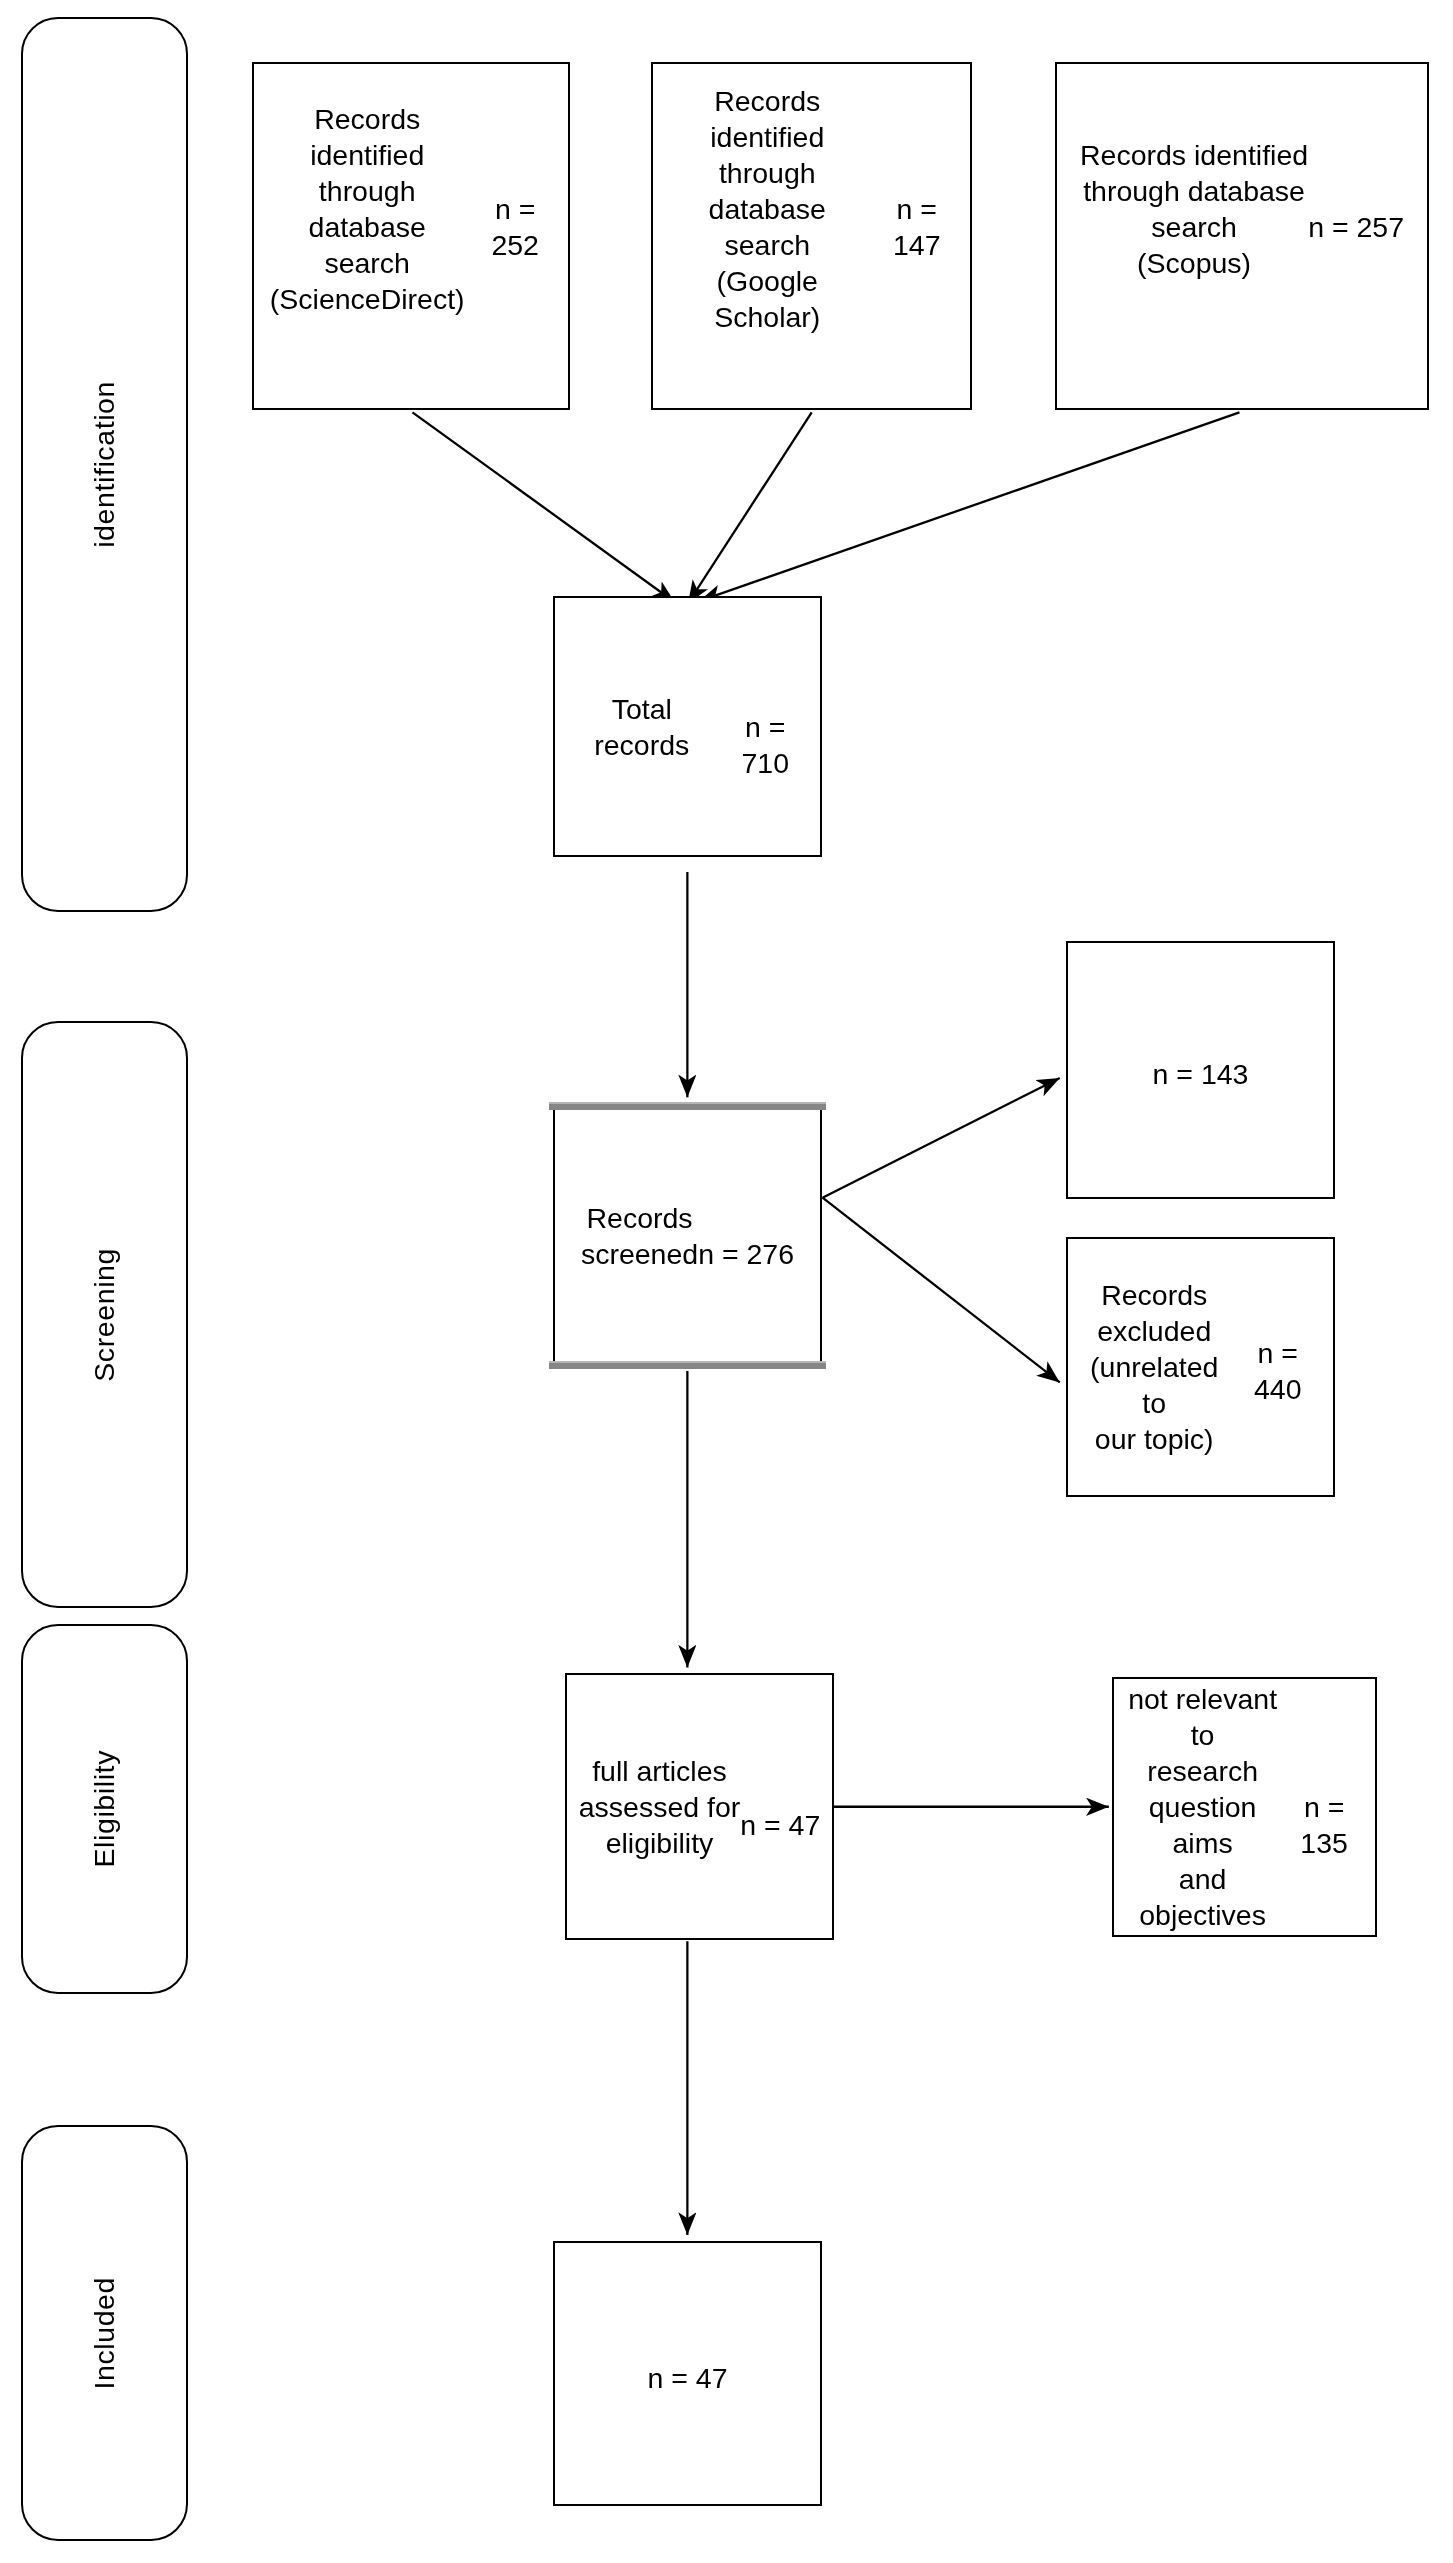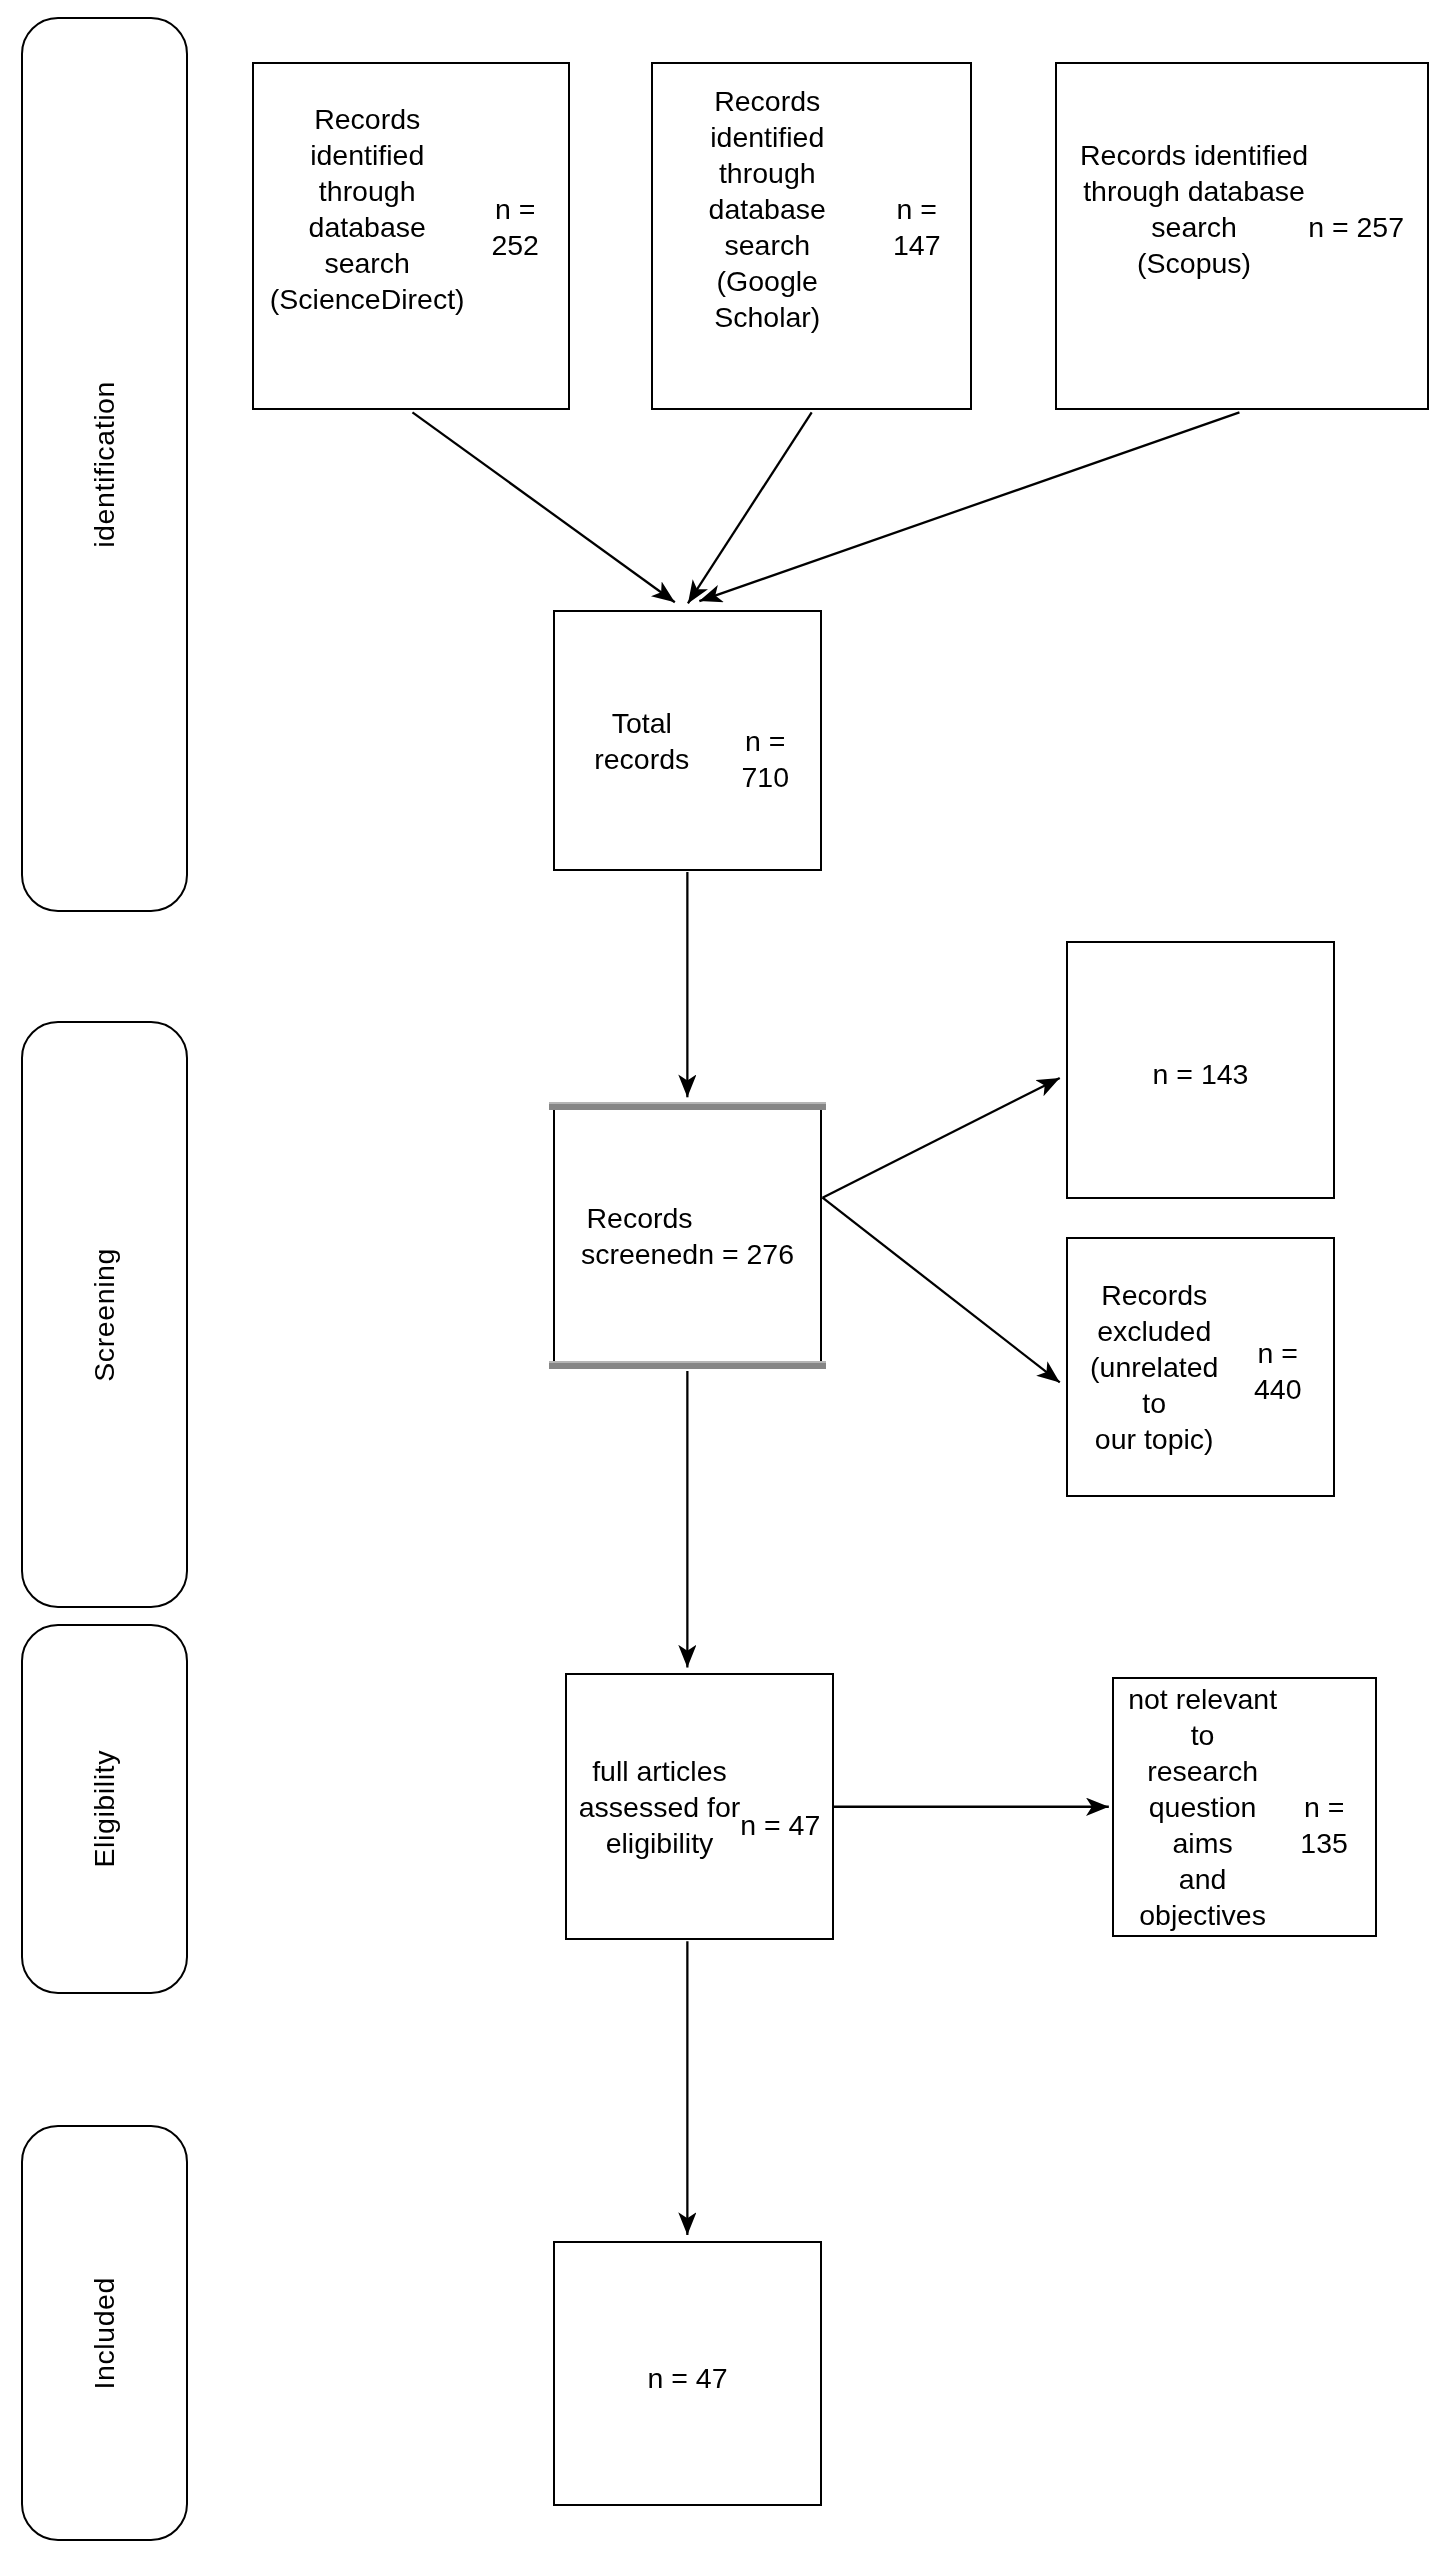--- a/index.html
+++ b/index.html
@@ -117,21 +117,21 @@
     <div class="nval">n = 147</div>
   </div>
   <div class="box toprow" style="left:1055px; top:62px; width:374px; height:348px;">
     <div class="label">Records identified
 through database
 search
 (Scopus)</div>
     <div class="nval">n = 257</div>
   </div>
 
-  <div class="box" style="left:553px; top:610px; width:269px; height:261px;">
+  <div class="box" style="left:553px; top:596px; width:269px; height:261px;">
     <div class="label">Total records</div>
     <div class="nval">n = 710</div>
   </div>
 
   <div class="box" style="left:553px; top:1104px; width:269px; height:263px;">
     <div class="gbar top"></div>
     <div class="gbar bottom"></div>
     <div class="label">Records
 screened</div>
     <div class="nval">n = 276</div>

